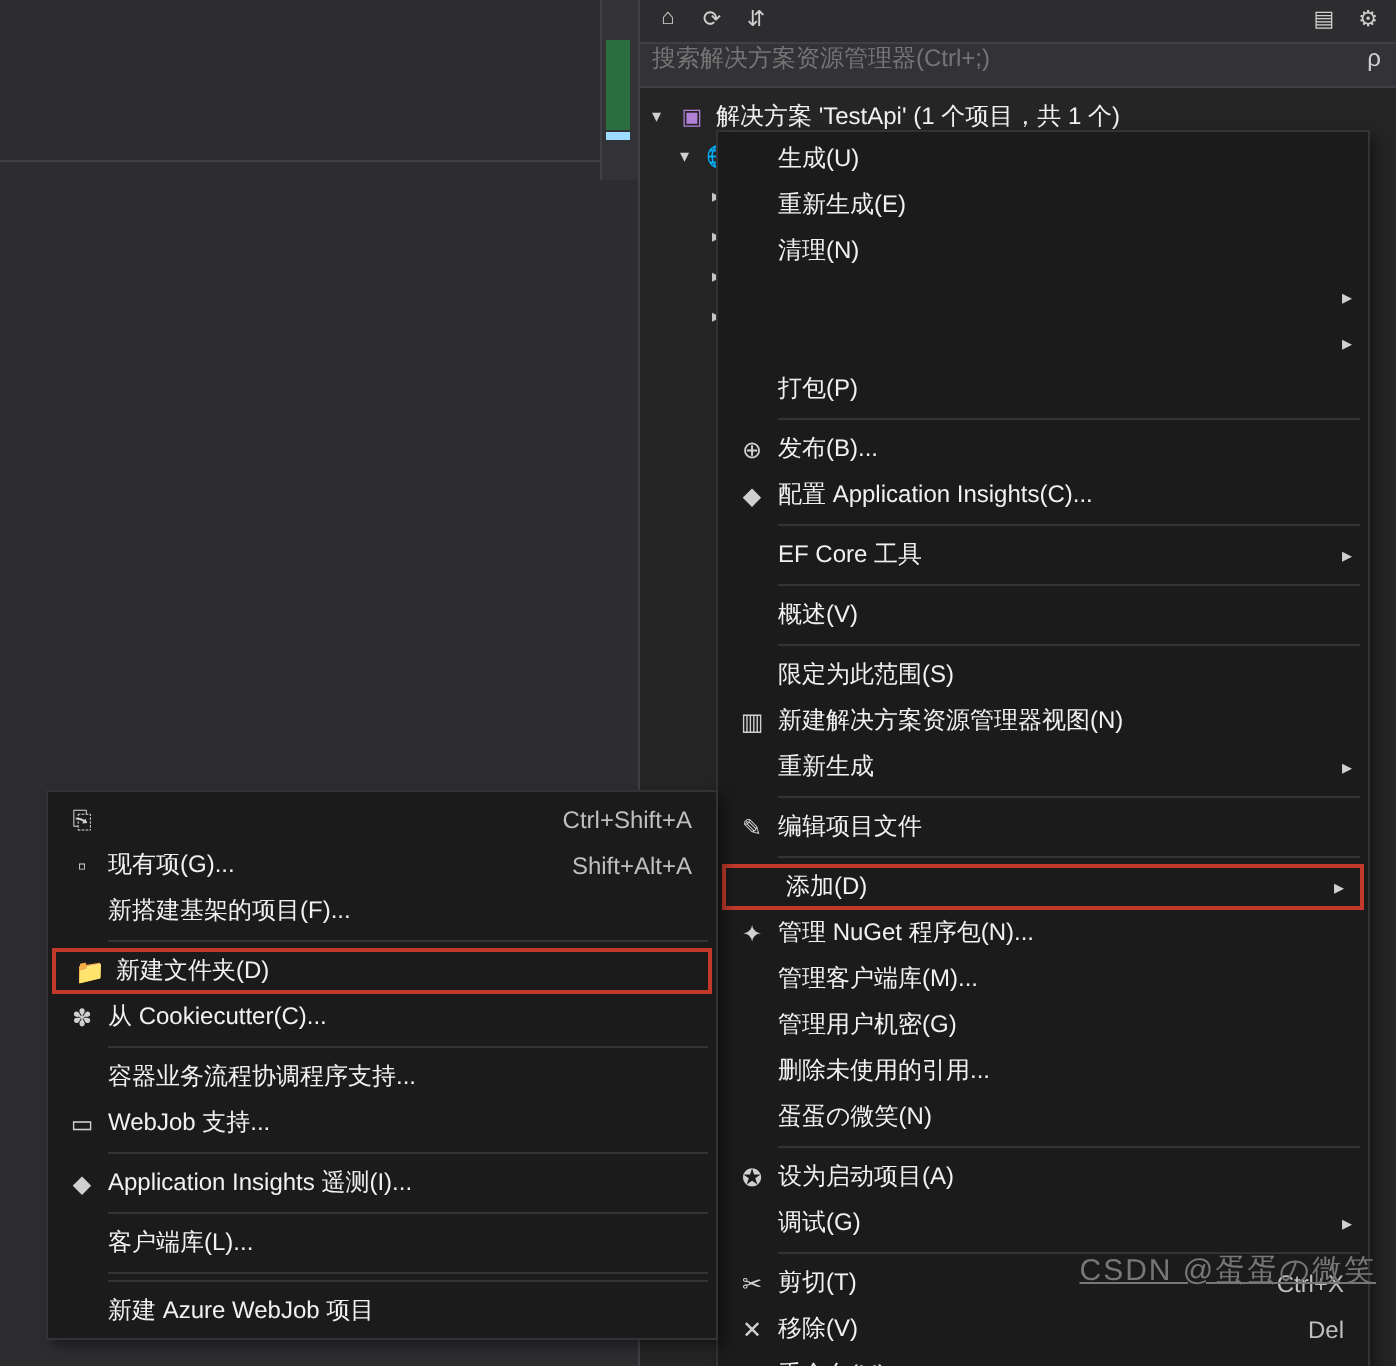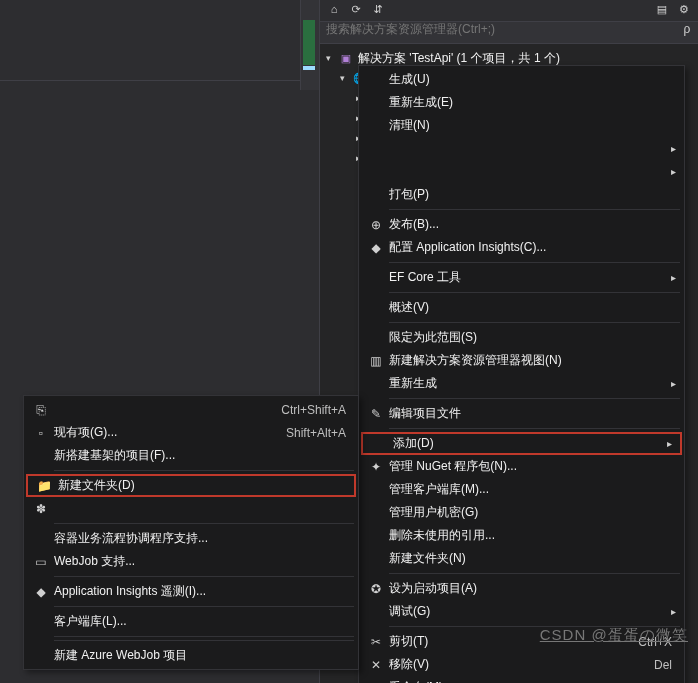--- a/index.html
+++ b/index.html
@@ -257,21 +257,21 @@
     <div class="mi">
       <span class="icol"></span>
       <span class="lbl">管理用户机密(G)</span>
     </div>
     <div class="mi">
       <span class="icol"></span>
       <span class="lbl">删除未使用的引用...</span>
     </div>
     <div class="mi">
       <span class="icol"></span>
-      <span class="lbl">新建文件夹(N)</span>
+      <span class="lbl">蛋蛋の微笑(N)</span>
     </div>
     <div class="sep"></div>
     <div class="mi">
       <span class="icol">✪</span>
       <span class="lbl">设为启动项目(A)</span>
     </div>
     <div class="mi">
       <span class="icol"></span>
       <span class="lbl">调试(G)</span>
       <span class="arrow">▸</span>
@@ -308,20 +308,21 @@
       <span class="icol"></span>
       <span class="lbl">新搭建基架的项目(F)...</span>
     </div>
     <div class="sep"></div>
     <div class="mi boxed">
       <span class="icol">📁</span>
       <span class="lbl">新建文件夹(D)</span>
     </div>
     <div class="mi">
       <span class="icol green">✽</span>
+      <span class="lbl">从 Cookiecutter(C)...</span>
     </div>
     <div class="sep"></div>
     <div class="mi">
       <span class="icol"></span>
       <span class="lbl">容器业务流程协调程序支持...</span>
     </div>
     <div class="mi">
       <span class="icol blue">▭</span>
       <span class="lbl">WebJob 支持...</span>
     </div>

